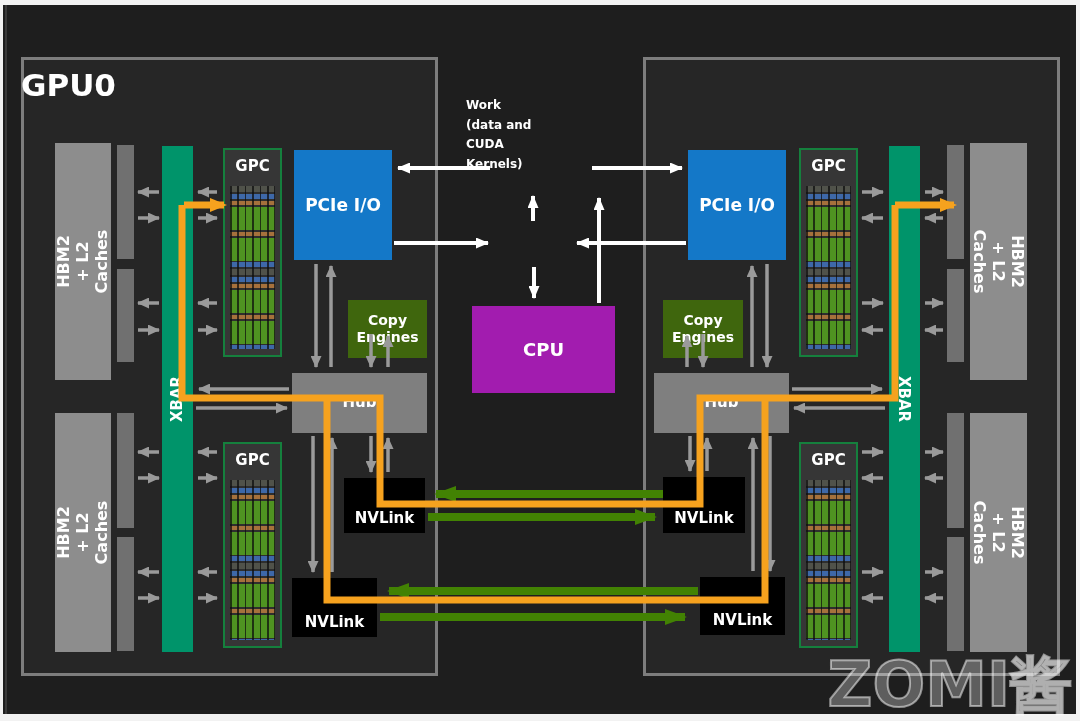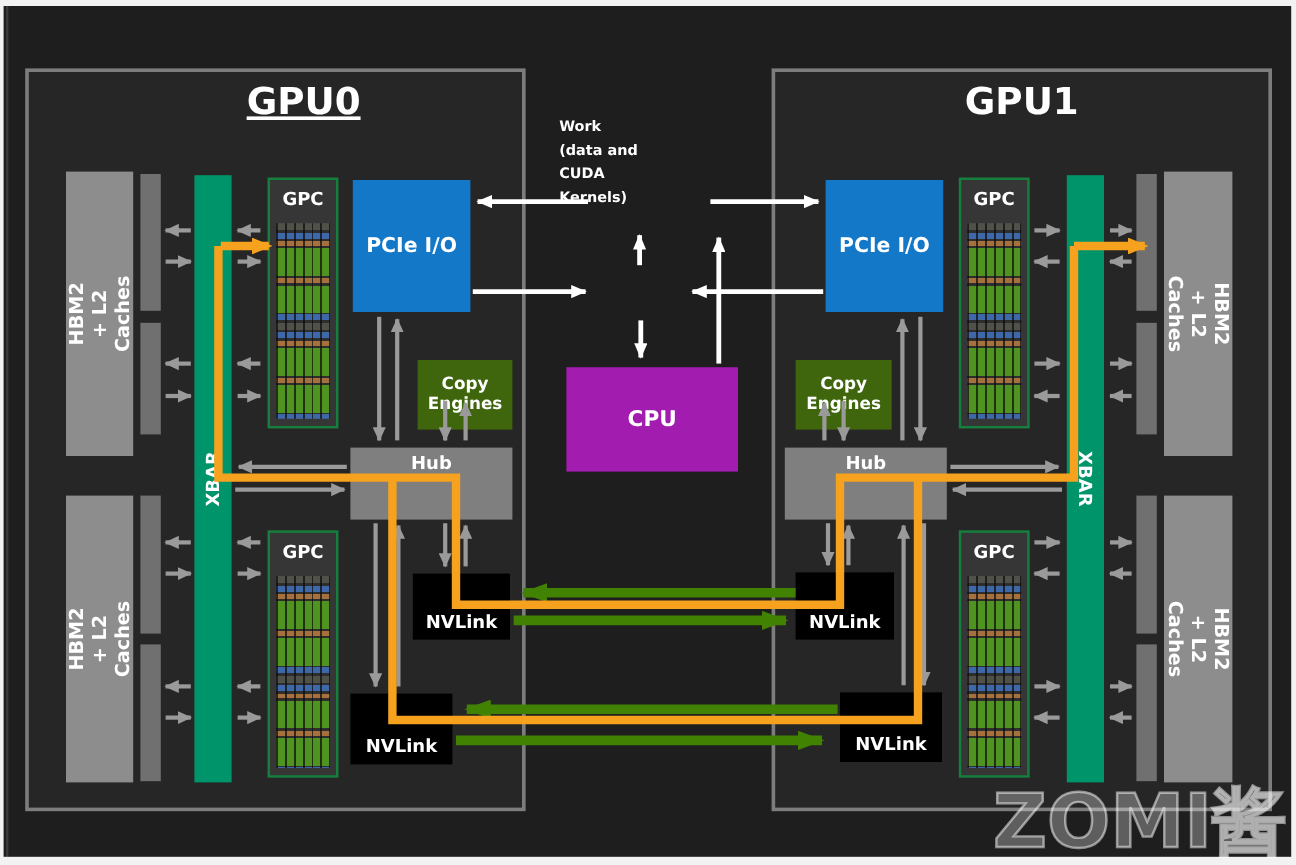--- a/index.html
+++ b/index.html
@@ -17,41 +17,41 @@
   #frame-inner-line{position:absolute;left:5px;top:5px;width:2px;height:709px;background:#3a3a3a;z-index:1;}
 
   .box{position:absolute;box-sizing:border-box;display:flex;align-items:center;justify-content:center;color:#fff;font-weight:bold;text-align:center;}
   .b-frame{border:3px solid #7d7d7d;background:#262626;}
   .b-hbm{background:#8d8d8d;}
   .b-bar{background:#707070;}
   .b-xbar{background:#00946a;}
   .b-gpc{background:#363636;border:2px solid #15803d;display:block;}
   .b-pcie{background:#1478c8;font-size:17px;}
   .b-copy{background:#3f660d;font-size:14px;line-height:1.2;white-space:pre-line;margin-top:28px;}
-  .b-hub{background:#7f7f7f;align-items:flex-start;padding-top:4px;font-size:15px;}
+  .b-hub{background:#7f7f7f;align-items:flex-start;padding-top:20px;font-size:15px;}
   .b-nvlink{background:#000000;align-items:flex-end;padding-bottom:6px;font-size:15px;}
   .b-cpu{background:#a21caf;font-size:18px;}
   .rot-label{white-space:nowrap;font-size:16px;font-weight:bold;color:#fff;}
   .b-xbar .rot-label{font-size:15px;}
   .gpc-label{color:#fff;font-weight:bold;font-size:15px;text-align:center;padding-top:7px;}
   .sm-grid{position:absolute;left:5px;right:5px;top:36px;bottom:6px;
     background-image:
       repeating-linear-gradient(90deg, rgba(12,12,12,.72) 0 1.6px, rgba(0,0,0,0) 1.6px 7.4px),
       repeating-linear-gradient(180deg,
         #50524a 0 6px,#2e2e2e 6px 8px,
         #3e68a8 8px 13px,#2e2e2e 13px 15px,
         #a6713c 15px 19px,#2e2e2e 19px 21px,
         #4f9321 21px 44px,#2e2e2e 44px 46px,
         #a6713c 46px 50px,#2e2e2e 50px 52px,
         #4f9321 52px 75px,#2e2e2e 75px 76px,
         #3e68a8 76px 81px,#2e2e2e 81px 83px);
   }
   #arrow-layer{position:absolute;left:0;top:0;z-index:20;}
   .static-text{position:absolute;color:#fff;font-weight:bold;z-index:30;}
-  #gpu0-title{left:21px;top:67px;width:464px;text-align:center;font-size:31px;text-decoration:underline;}
+  #gpu0-title{left:21px;top:67px;width:464px;font-size:31px;}
   #gpu1-title{left:643px;top:67px;width:417px;text-align:center;font-size:31px;}
   #work-label{left:466px;top:96px;width:150px;text-align:left;font-size:12px;line-height:19.5px;white-space:pre-line;}
   #results-label{left:468px;top:227px;width:130px;text-align:center;font-size:16px;line-height:19.5px;white-space:pre-line;}
   #watermark-big{position:absolute;right:8px;top:643px;z-index:45;font-size:62px;font-weight:bold;
     color:rgba(245,245,245,0.30);-webkit-text-stroke:2px rgba(255,255,255,0.5);white-space:nowrap;}
   #watermark-small{position:absolute;right:16px;top:672px;z-index:46;font-size:21px;
     color:#e2e2e2;text-shadow:0 1px 3px rgba(0,0,0,.7);white-space:nowrap;}
 </style>
 </head>
 <body>
@@ -213,21 +213,20 @@
       <line x1="428" y1="517" x2="655" y2="517" stroke="#428203" stroke-width="8" marker-end="url(#m-green)"></line>
       <line x1="698" y1="591" x2="389" y2="591" stroke="#428203" stroke-width="8" marker-end="url(#m-green)"></line>
       <line x1="380" y1="617" x2="685" y2="617" stroke="#428203" stroke-width="8" marker-end="url(#m-green)"></line>
       <polyline points="182,205 182,398 380,398 380,504 700,504 700,398 895,398 895,205" fill="none" stroke="#f6a21e" stroke-width="7"></polyline>
       <polyline points="327,398 327,600 765,600 765,398" fill="none" stroke="#f6a21e" stroke-width="7"></polyline>
       <line x1="184" y1="205" x2="224" y2="205" stroke="#f6a21e" stroke-width="7" marker-end="url(#m-orange)"></line>
       <line x1="895" y1="205" x2="954" y2="205" stroke="#f6a21e" stroke-width="7" marker-end="url(#m-orange)"></line>
     </svg>
 
   <div class="static-text" id="gpu0-title">GPU0</div>
-  <div class="static-text" id="gpu1-title">GPU1</div>
   <div class="static-text" id="work-label">Work
 (data and
 CUDA
 Kernels)</div>
 
   <div id="watermark-big">ZOMI酱</div>
 
   <div class="frame-edge" id="frame-top"></div>
   <div class="frame-edge" id="frame-left"></div>
   <div class="frame-edge" id="frame-right"></div>

